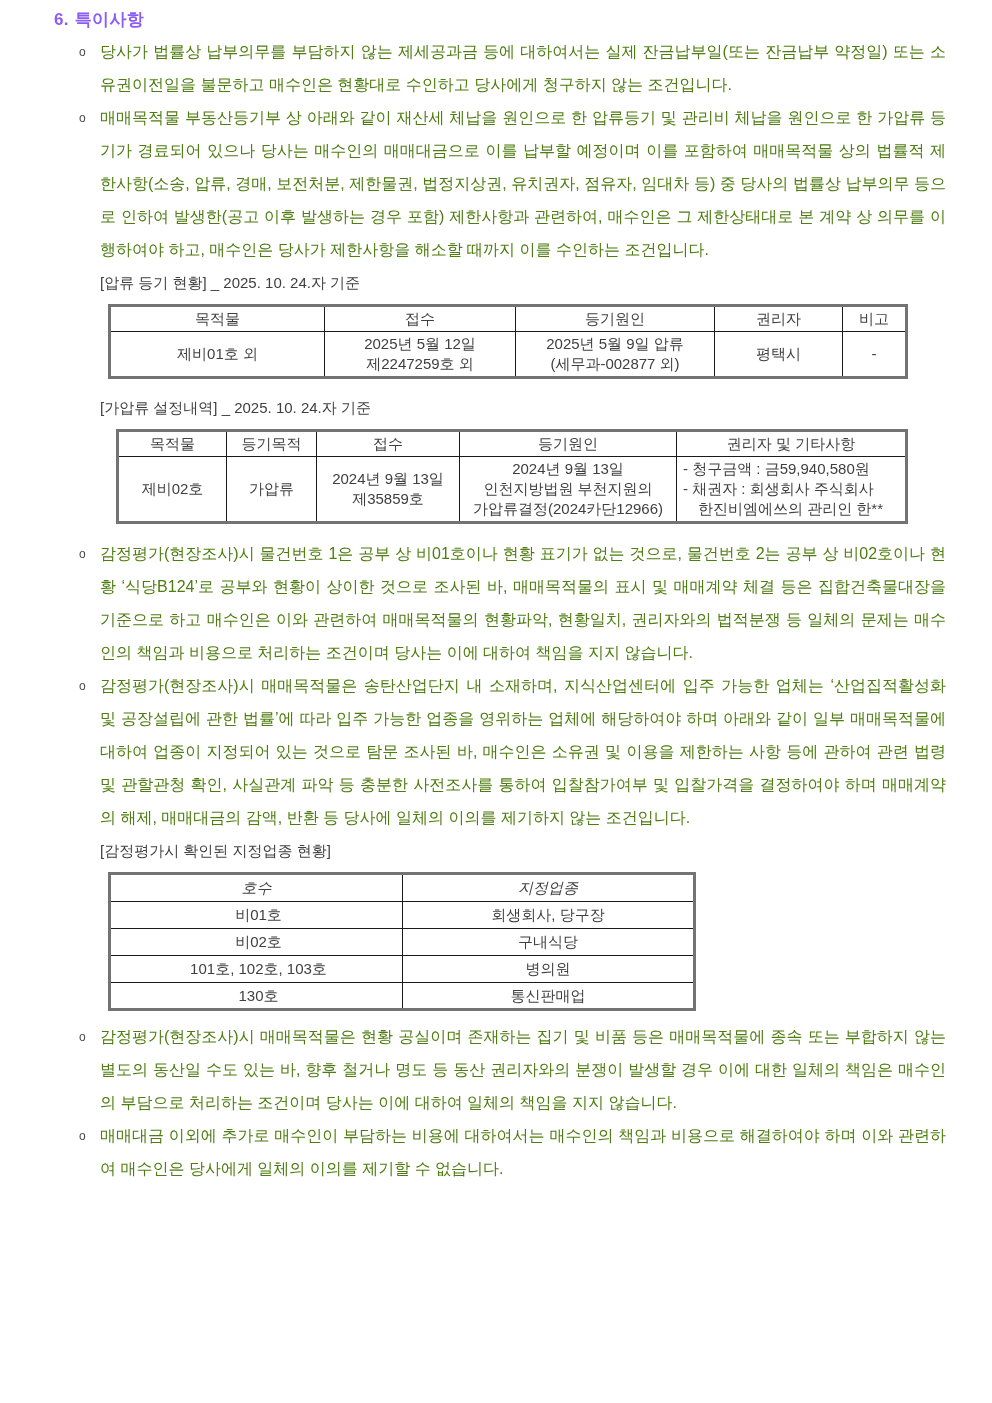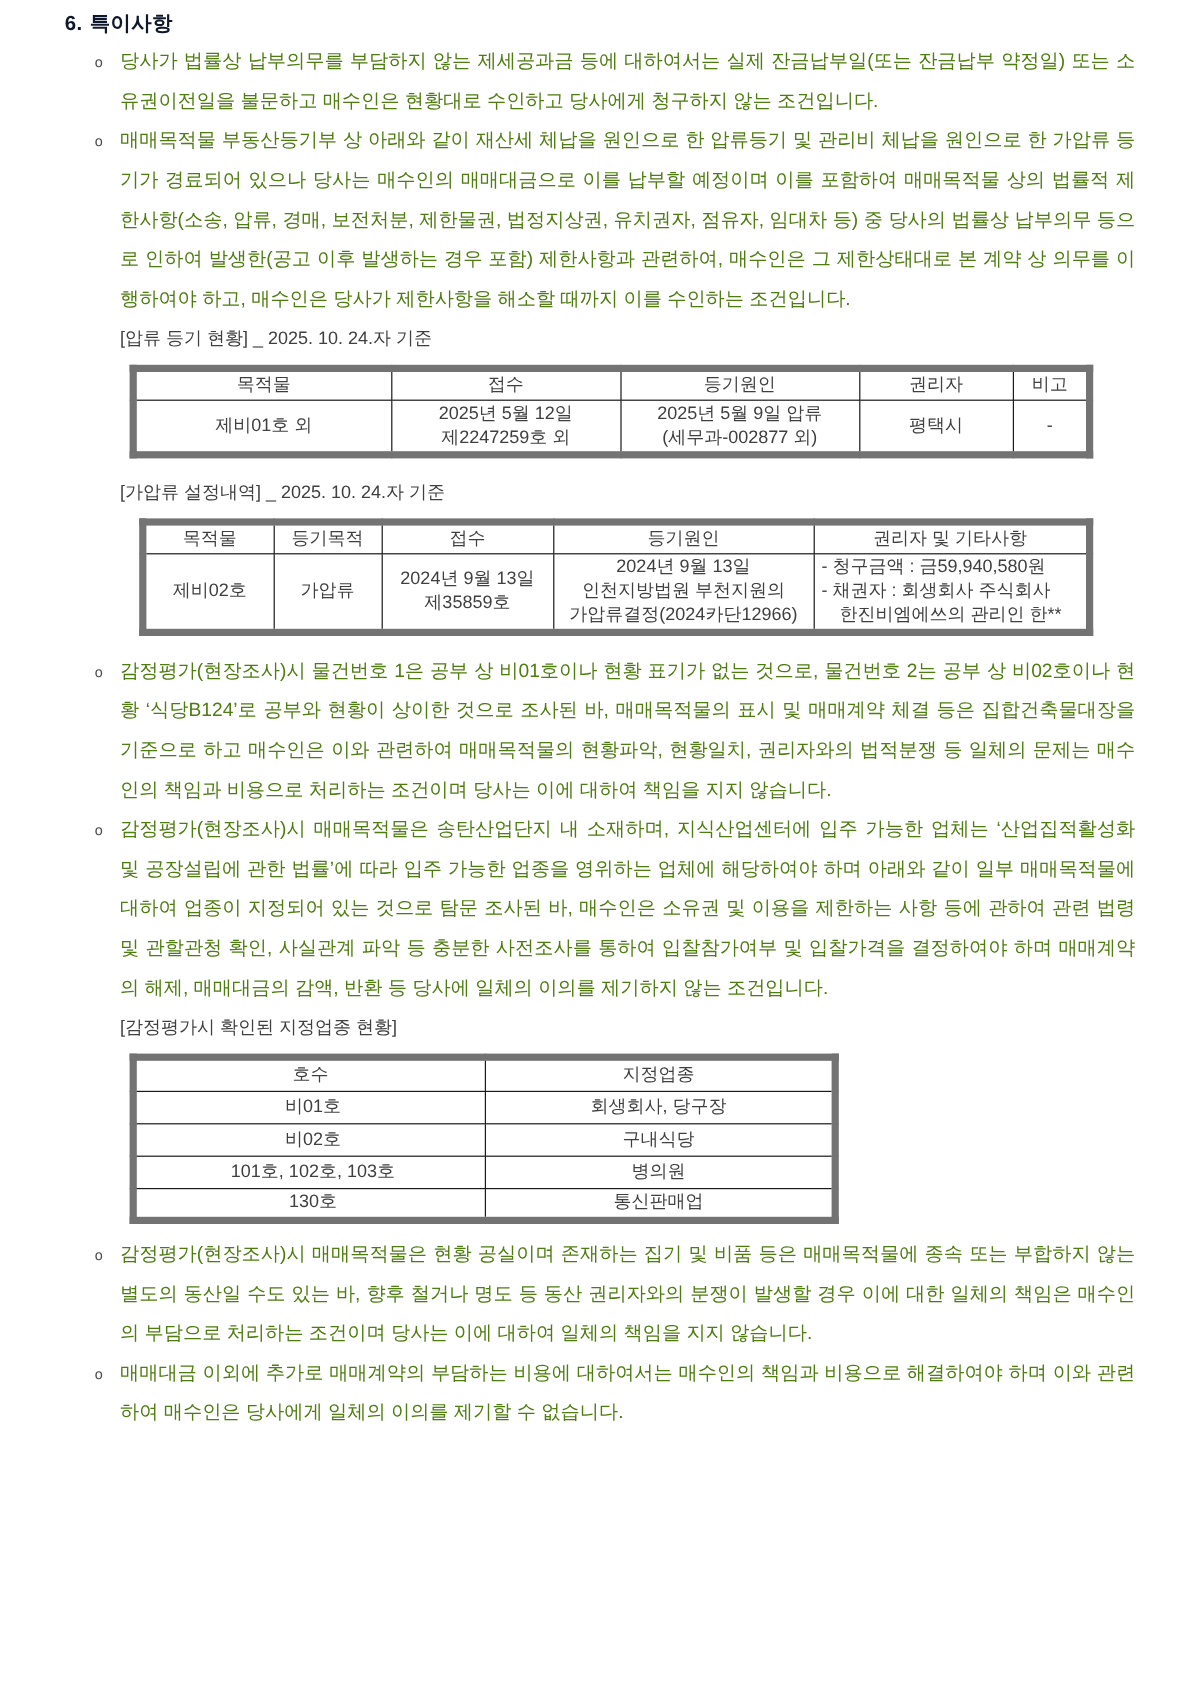--- a/index.html
+++ b/index.html
@@ -6,21 +6,21 @@
   body {
     width: 992px; height: 1403px;
     background: #ffffff;
     font-family: "Liberation Sans", "DejaVu Sans", sans-serif;
     color: #3f3f3f;
     -webkit-font-smoothing: antialiased;
   }
   .page { padding: 8px 46px 0 54px; }
 
   .section-heading {
-    font-size: 17px; font-weight: bold; color: #0f172a;
+    font-size: 17px; font-weight: bold; color: #8b5cf6;
     margin-bottom: 4px; letter-spacing: 0.3px;
   }
   .section-heading .num { margin-right: 6px; }
 
   .bullet { display: flex; margin-left: 25px; }
   .bullet .marker {
     flex: 0 0 21px; font-size: 12px; line-height: 33px;
     color: #4a4a4a; padding-top: 1px;
   }
   .bullet p {
@@ -28,39 +28,39 @@
     font-size: 16px; line-height: 33px;
     text-align: justify; word-break: break-all;
     color: #4d7c0f;
   }
 
   .sub { margin-left: 46px; }
   .sub-label { font-size: 15px; line-height: 33px; color: #3f3f3f; }
 
   table {
     border-collapse: collapse; table-layout: fixed;
-    border: 6px solid #737373; color: #3f3f3f;
+    border: 3px solid #737373; color: #3f3f3f;
   }
   th, td {
     border: 1px solid #1a1a1a;
     font-weight: normal; font-size: 15px;
     text-align: center; vertical-align: middle;
     padding: 1px 4px; line-height: 20px;
     overflow: hidden;
   }
   .tbl1 { width: 797px; margin: 5px 0 12px 8px; }
   .tbl2 { width: 789px; margin: 5px 0 13px 16px; }
   .tbl3 { width: 585px; margin: 5px 0 9px 8px; }
 
   .tbl1 .head-row { height: 26px; }
   .tbl1 .data-row { height: 46px; }
   .tbl2 .head-row { height: 26px; }
   .tbl2 .data-row { height: 66px; }
   .tbl3 tr { height: 27px; }
-  .tbl3 .head-row { height: 28px; }
+  .tbl3 .head-row { height: 28px; font-style: italic; }
 
   .tbl2 .holder-cell { text-align: left; padding-left: 6px; }
   .tbl2 .holder-cell .indent { padding-left: 15px; }
   .tbl3 tbody td.unit-cell { text-align: center; padding-left: 8px; }
 
   .cell-line { display: block; }
 </style>
 </head>
 <body>
 
@@ -204,16 +204,16 @@
     </table>
   </div>
 
   <div class="bullet">
     <span class="marker">o</span>
     <p>감정평가(현장조사)시 매매목적물은 현황 공실이며 존재하는 집기 및 비품 등은 매매목적물에 종속 또는 부합하지 않는 별도의 동산일 수도 있는 바, 향후 철거나 명도 등 동산 권리자와의 분쟁이 발생할 경우 이에 대한 일체의 책임은 매수인의 부담으로 처리하는 조건이며 당사는 이에 대하여 일체의 책임을 지지 않습니다.</p>
   </div>
 
   <div class="bullet">
     <span class="marker">o</span>
-    <p>매매대금 이외에 추가로 매매계약의 부담하는 비용에 대하여서는 매수인의 책임과 비용으로 해결하여야 하며 이와 관련하여 매수인은 당사에게 일체의 이의를 제기할 수 없습니다.</p>
+    <p>매매대금 이외에 추가로 매수인이 부담하는 비용에 대하여서는 매수인의 책임과 비용으로 해결하여야 하며 이와 관련하여 매수인은 당사에게 일체의 이의를 제기할 수 없습니다.</p>
   </div>
 
 </div>
 
 </body></html>

